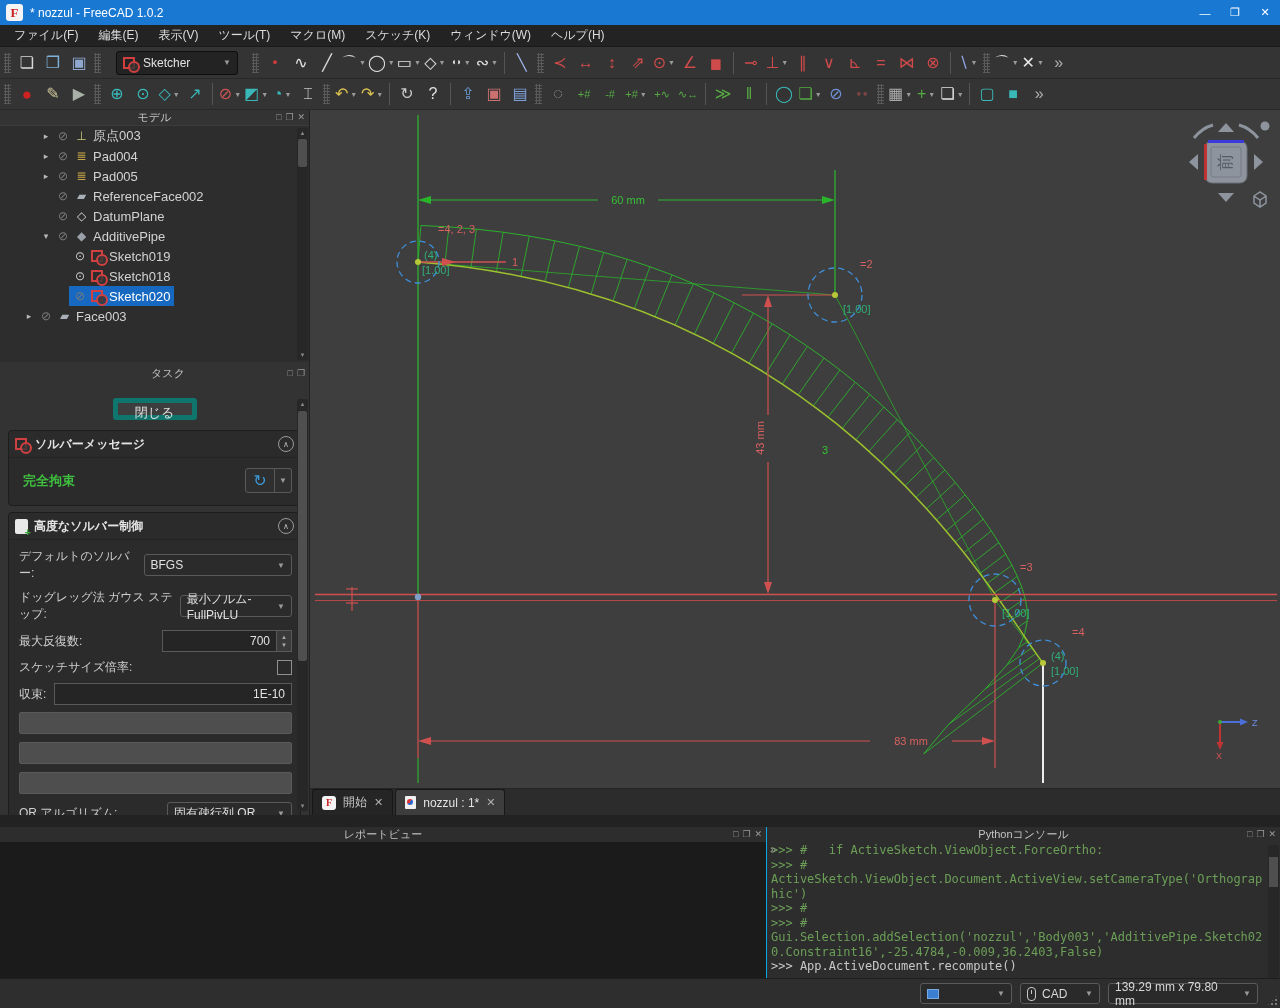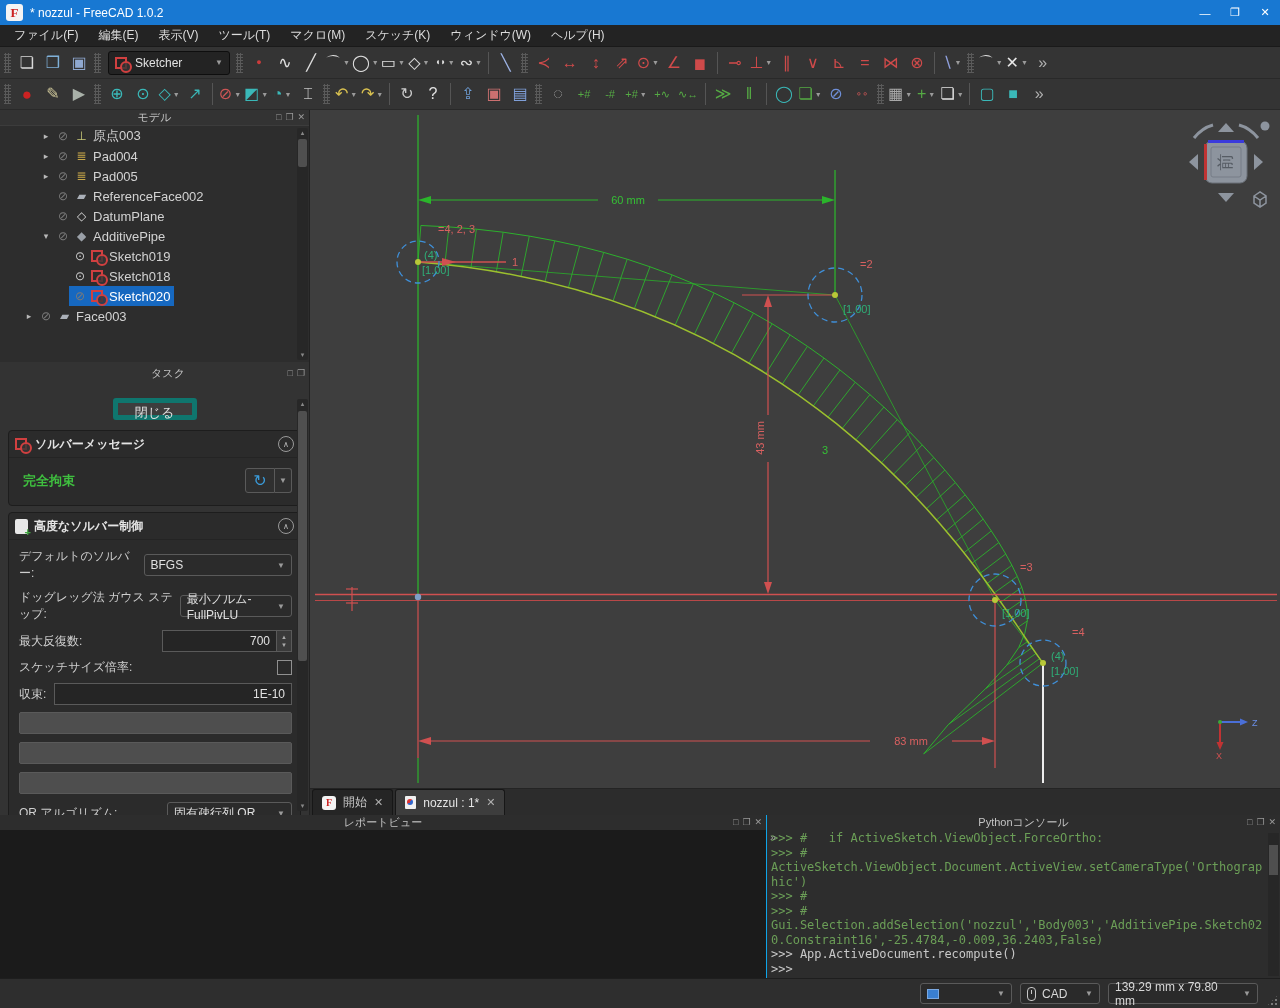--- a/index.html
+++ b/index.html
@@ -23,29 +23,29 @@
 .toolbar { background:#343434; display:flex; align-items:center; border-bottom:1px solid #292929; padding-left:2px; flex:none;}
 .tb1 { height:32px; } .tb2 { height:31px; }
 .grip { width:7px; height:20px; margin:0 3px 0 2px;
   background-image:radial-gradient(#5a5a5a 1px, transparent 1.2px); background-size:3px 3px; flex:none;}
 .tbtn { height:26px; min-width:24px; display:flex; align-items:center; justify-content:center;
   border-radius:3px; margin:0 1px; position:relative; flex:none; }
 .tbtn .g { font-size:16px; line-height:1; }
 .tbtn .dd { font-size:7px; color:#9a9a9a; margin-left:2px; }
 .tsep { width:1px; height:22px; background:#555; margin:0 4px; flex:none;}
 .wbcombo { height:24px; width:122px; background:#232323; border:1px solid #0e0e0e; border-radius:3px;
-  display:flex; align-items:center; padding:0 6px; margin:0 4px; }
+  display:flex; align-items:center; padding:0 6px; margin:0 12px; }
 .wbcombo .lbl { font-size:12px; color:#e2e2e2; margin-left:6px; }
 .wbcombo .dd { margin-left:auto; font-size:8px; color:#9a9a9a; }
 .sk-ico { width:14px; height:14px; position:relative; flex:none;}
 .sk-ico::before { content:""; position:absolute; left:0; top:1px; width:8px; height:8px; border:2px solid #d04040; }
 .sk-ico::after { content:""; position:absolute; left:5px; top:5px; width:8px; height:8px; border:2px solid #d04040; border-radius:50%; background:#343434cc;}
 
 
-.main { flex:1; display:flex; flex-direction:column; min-height:0; }
+.main { flex:1; display:flex; flex-direction:column; min-height:0;gap:12px; }
 .toprow { height:705px; display:flex; flex:none;}
 .leftcol { width:310px; background:#333; border-right:1px solid #222; display:flex; flex-direction:column; flex:none;}
 
 .panel-head { height:15px; display:flex; align-items:center; justify-content:center; position:relative; flex:none;}
 .panel-title { font-size:11px; color:#c4c4c4; }
 .panel-btns { position:absolute; right:4px; top:1px; display:flex; gap:4px; }
 .pbtn { font-size:9px; color:#9a9a9a; line-height:12px;}
 
 
 .tree-wrap { height:237px; background:#2d2d2d; position:relative; overflow:hidden; border-top:1px solid #3c3c3c; flex:none;}

